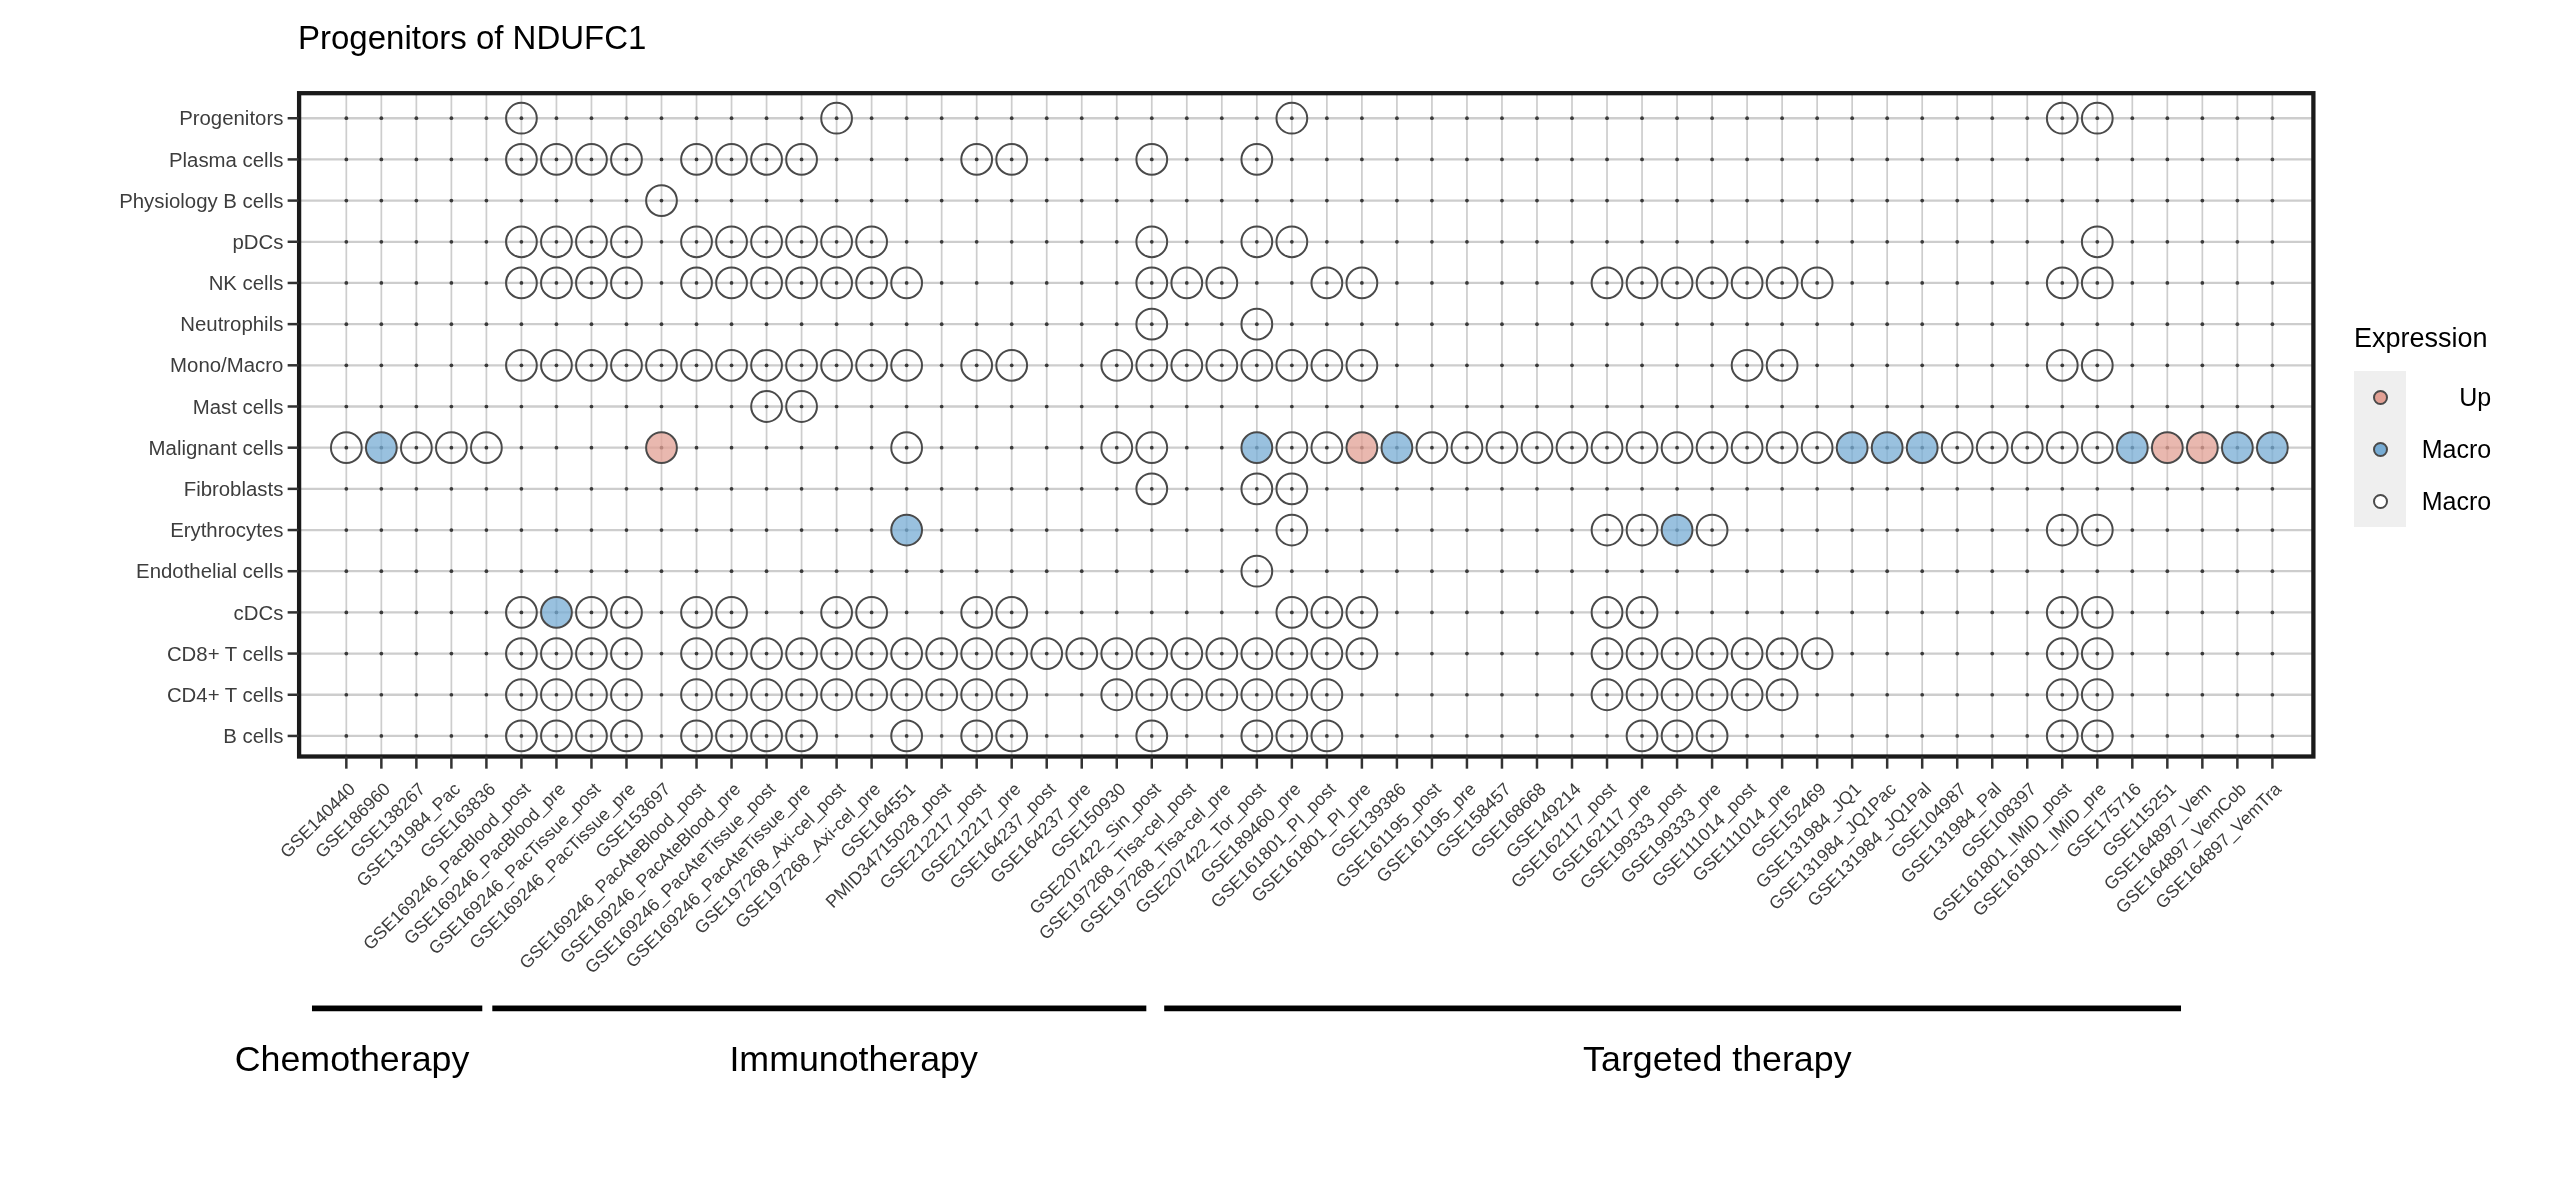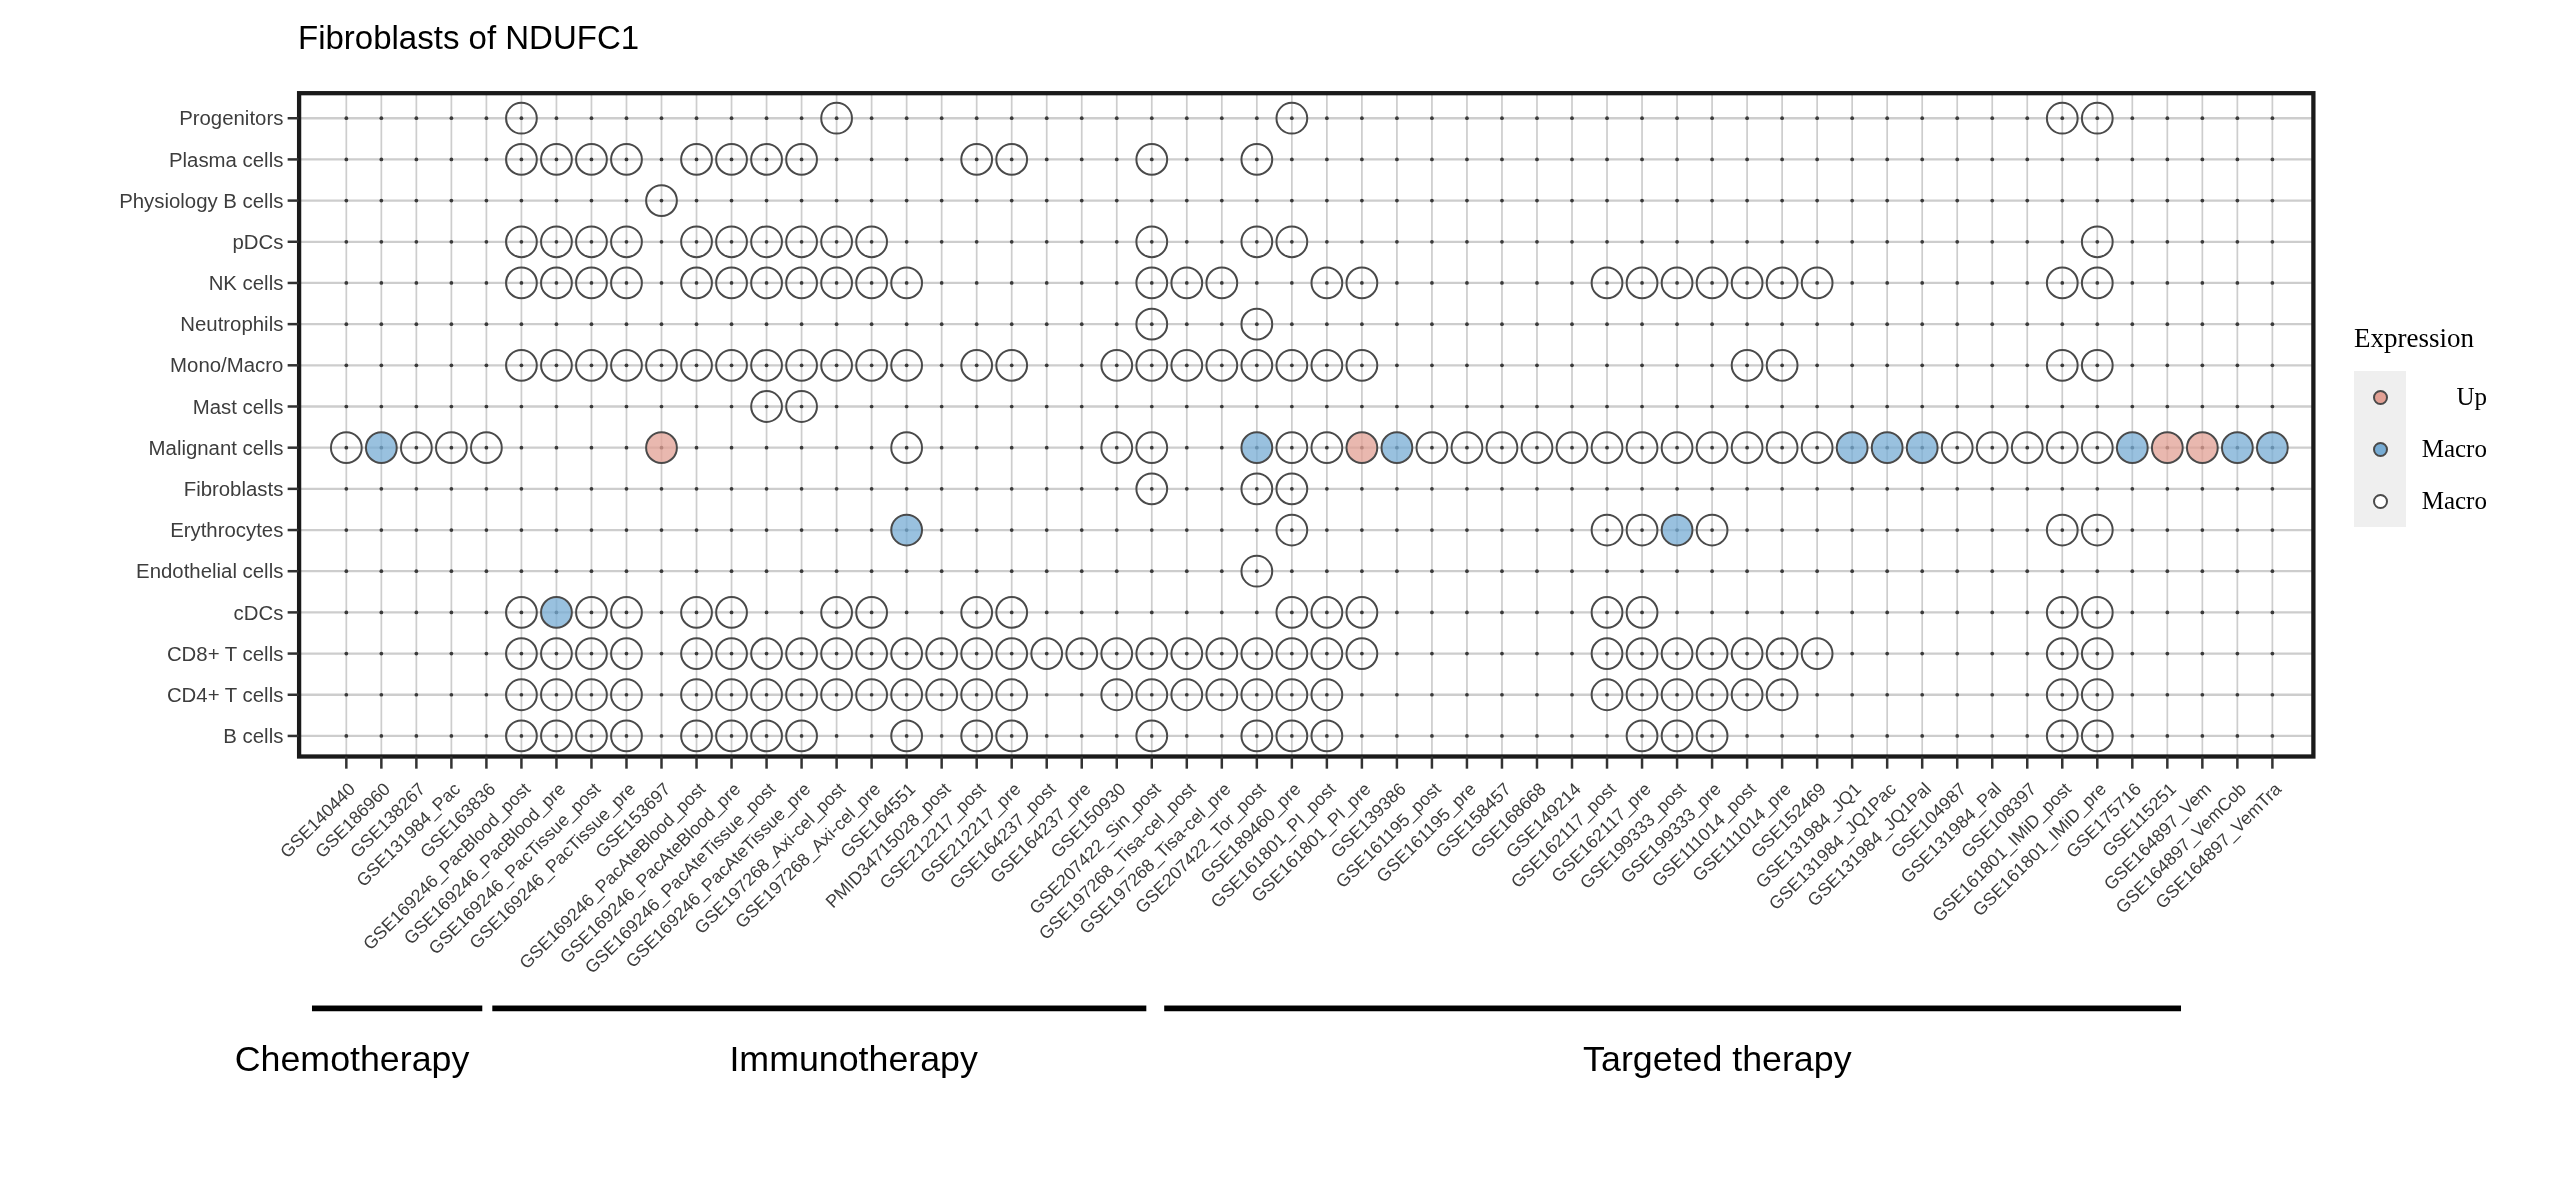--- a/index.html
+++ b/index.html
@@ -1,31 +1,31 @@
 <!DOCTYPE html>
 <html style="font-size:11.4px"><head>
 <meta charset="utf-8">
 <style>
   html,body{margin:0;padding:0;background:#fff;}
   #stage{position:relative;width:2576px;height:1181px;background:#ffffff;
          font-family:"Liberation Sans","DejaVu Sans",sans-serif;overflow:hidden;}
   #chart-title{position:absolute;left:298px;top:18.6px;font-size:33px;color:#000;}
-  #legend{position:absolute;left:2354px;top:323px;font-family:Liberation Serif, serif;}
+  #legend{position:absolute;left:2354px;top:323px;}
   #legend .legend-title{font-size:27px;color:#000;margin-bottom:17px;}
   .legend-item{display:flex;align-items:center;height:52px;justify-content:space-between;}
   .legend-key{width:52px;height:52px;background:#EFEFEF;display:flex;align-items:center;justify-content:center;}
   .legend-dot{width:15px;height:15px;border-radius:50%;border:2.1px solid #4a4a4a;box-sizing:border-box;background:#fff;}
   .legend-label{font-size:25px;color:#000;margin-left:15.7px;}
   svg text{font-family:"Liberation Sans","DejaVu Sans",sans-serif;}
 </style>
 </head>
 <body>
 
 <div id="stage">
-  <div id="chart-title">Fibroblasts of NDUFC1</div>
+  <div id="chart-title">Progenitors of NDUFC1</div>
 
   <svg id="chart" width="2576" height="1181" viewBox="0 0 3600 1650">
       <line x1="484" y1="130" x2="484" y2="1057" stroke="#CDCDCD" stroke-width="2.4"></line>
       <line x1="532.94" y1="130" x2="532.94" y2="1057" stroke="#CDCDCD" stroke-width="2.4"></line>
       <line x1="581.88" y1="130" x2="581.88" y2="1057" stroke="#CDCDCD" stroke-width="2.4"></line>
       <line x1="630.8199999999999" y1="130" x2="630.8199999999999" y2="1057" stroke="#CDCDCD" stroke-width="2.4"></line>
       <line x1="679.76" y1="130" x2="679.76" y2="1057" stroke="#CDCDCD" stroke-width="2.4"></line>
       <line x1="728.7" y1="130" x2="728.7" y2="1057" stroke="#CDCDCD" stroke-width="2.4"></line>
       <line x1="777.64" y1="130" x2="777.64" y2="1057" stroke="#CDCDCD" stroke-width="2.4"></line>
       <line x1="826.5799999999999" y1="130" x2="826.5799999999999" y2="1057" stroke="#CDCDCD" stroke-width="2.4"></line>

